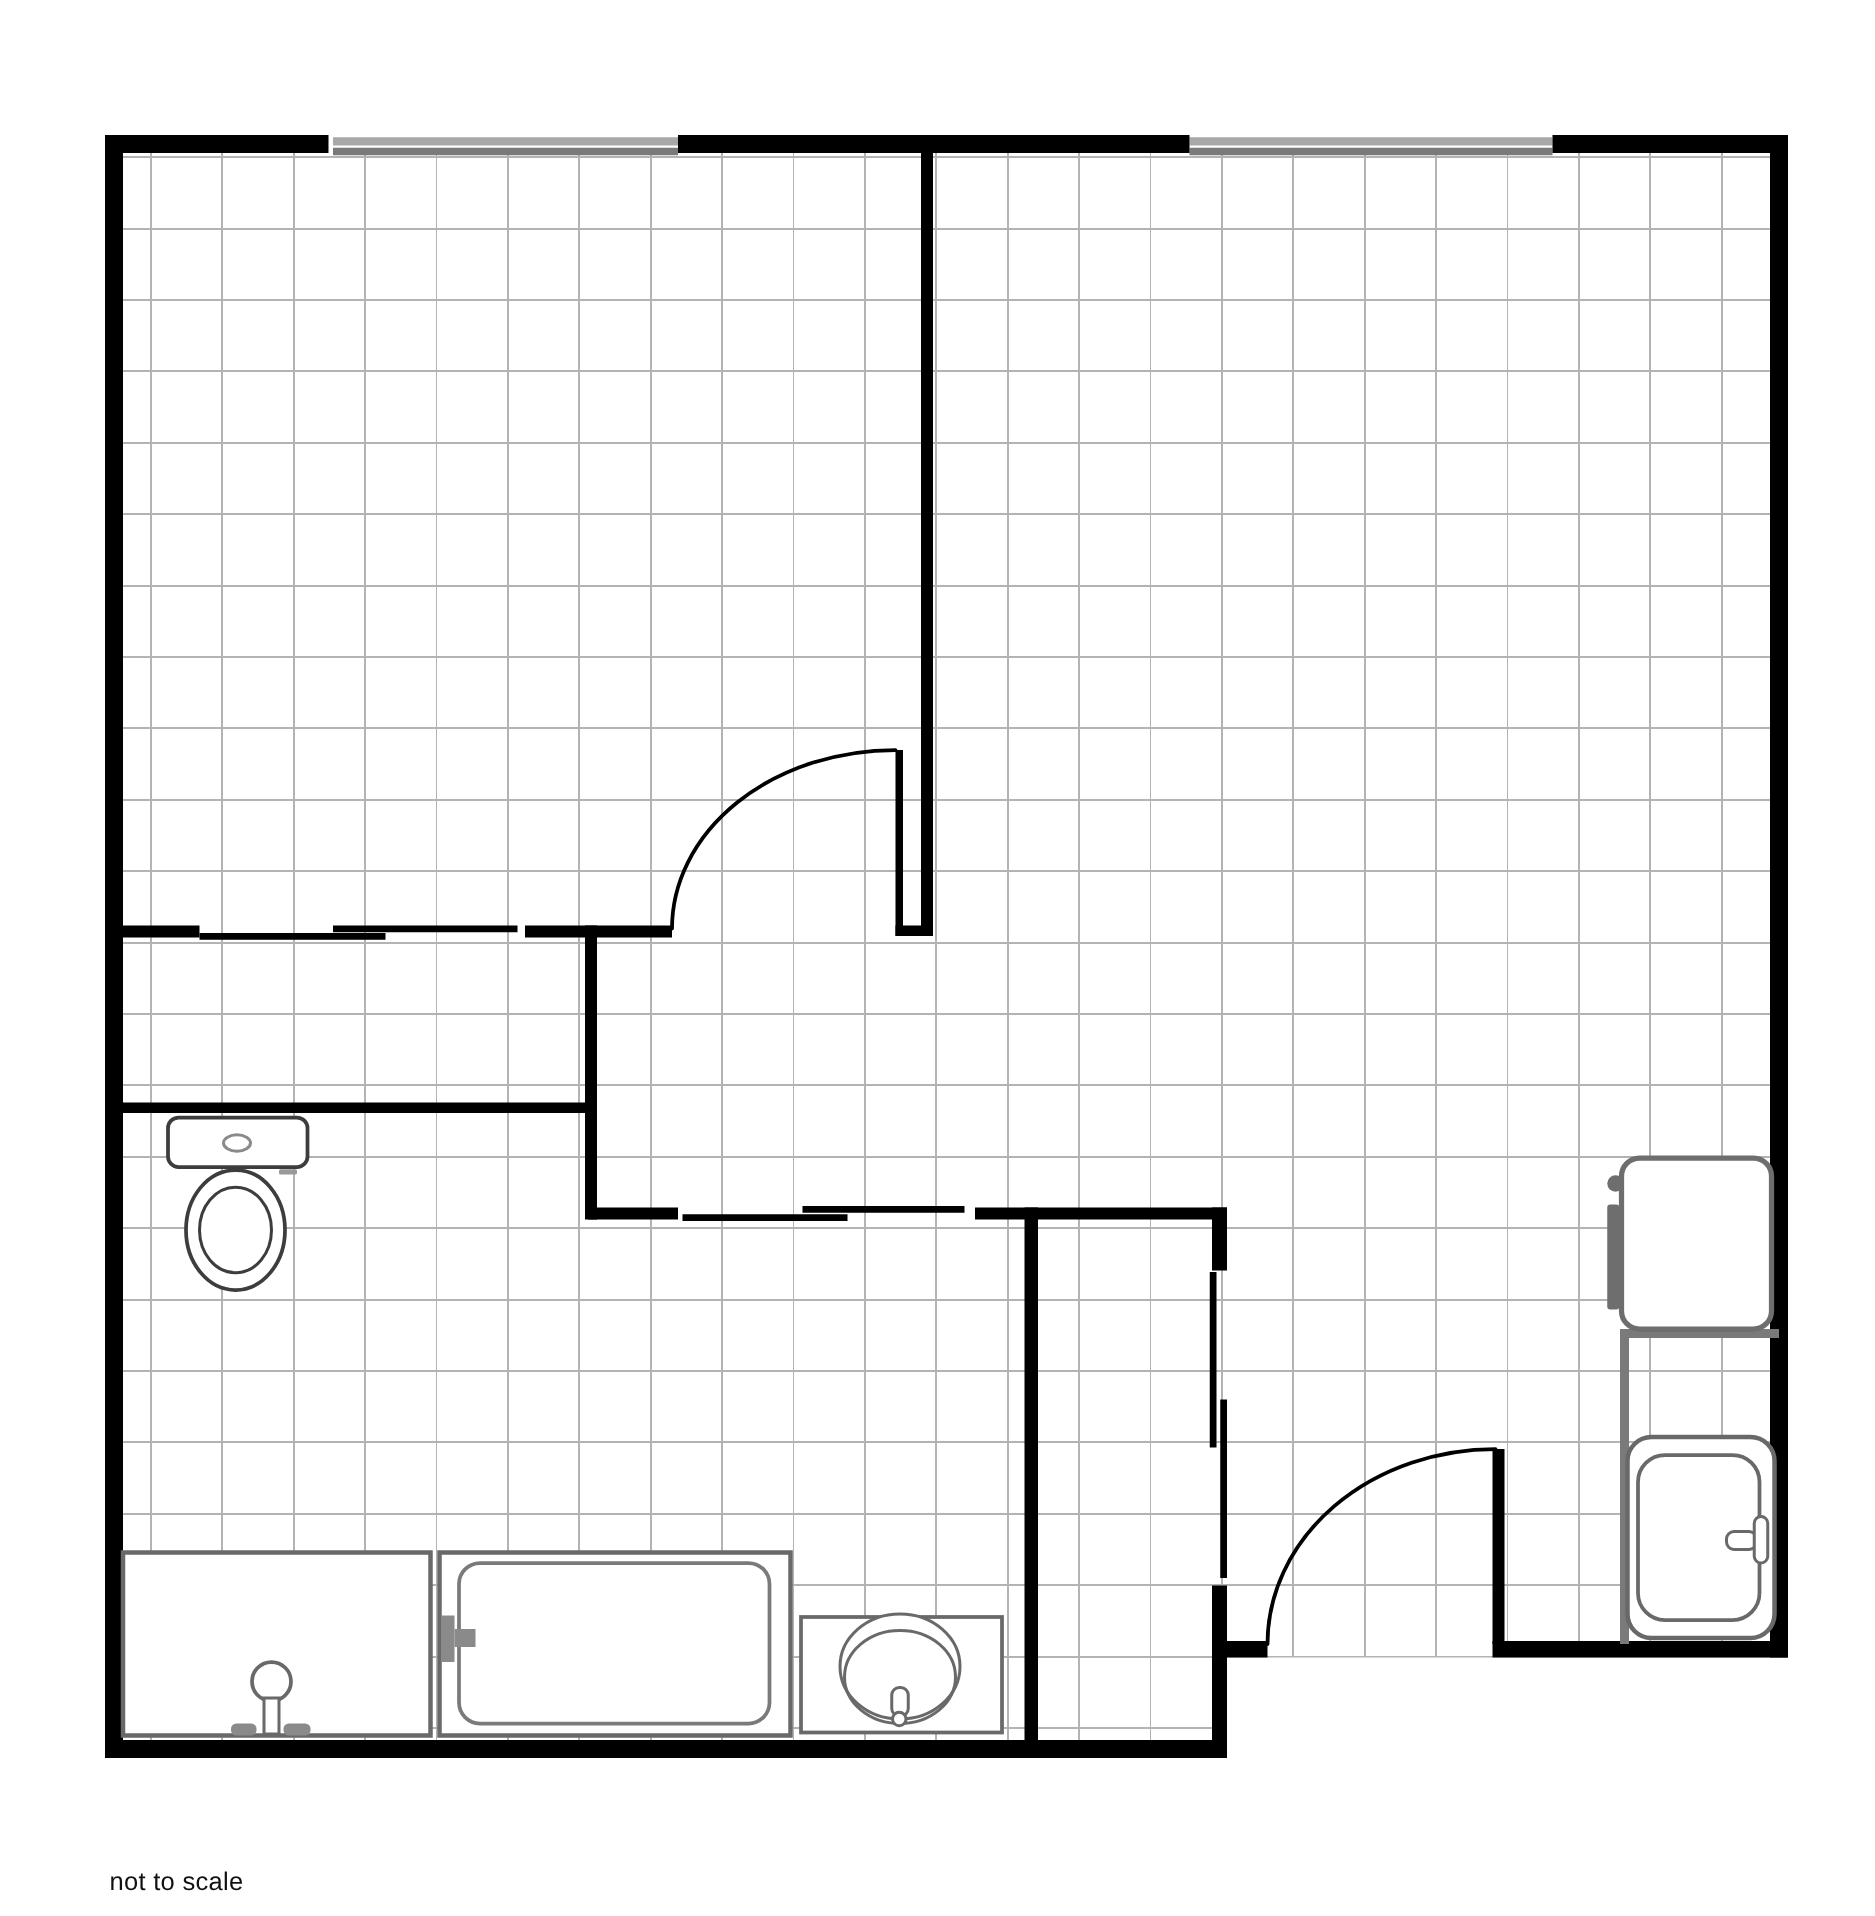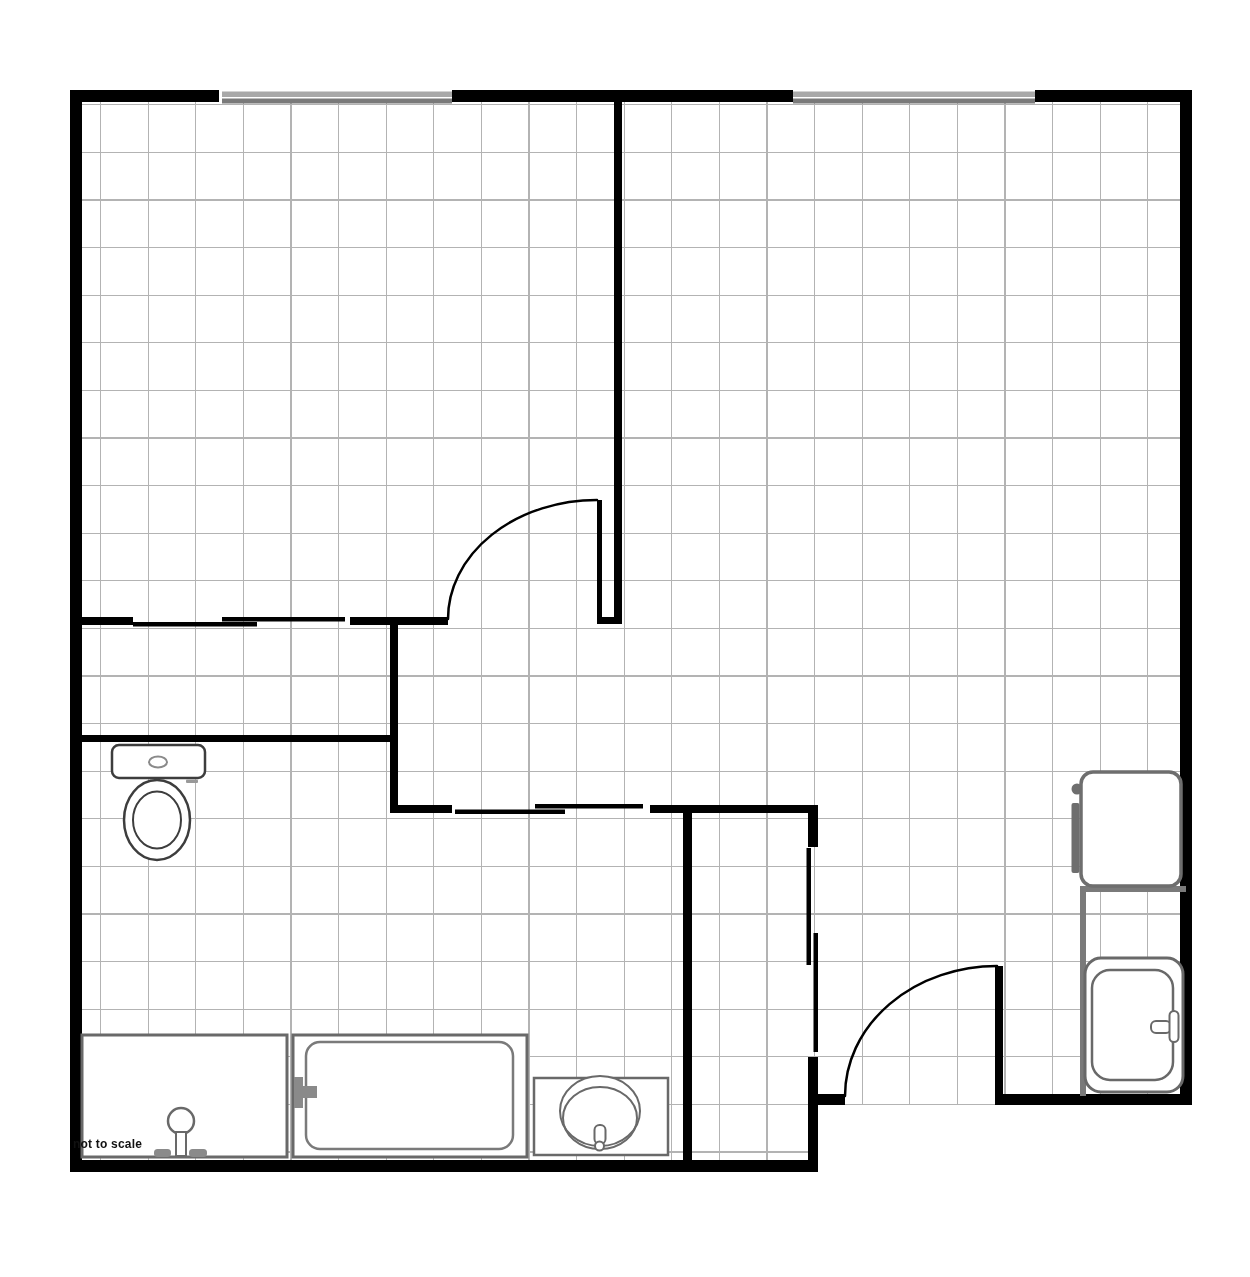--- a/index.html
+++ b/index.html
@@ -16,23 +16,23 @@
     overflow: hidden;
   }
   .plan-svg {
     position: absolute;
     left: 0;
     top: 0;
   }
   .scale-note {
     position: absolute;
     left: 73px;
-    top: 1137px;
-    font-size: 12px;
-    font-weight: 700;
+    top: 1245px;
+    font-size: 17px;
+    font-weight: 400;
     color: #111111;
     letter-spacing: 0.2px;
   }
 </style>
 </head>
 <body>
 
 <div class="canvas">
   <svg class="plan-svg" width="1250" height="1277" viewBox="0 0 1250 1277" xmlns="http://www.w3.org/2000/svg">
       <line x1="100.6" y1="102" x2="100.6" y2="1160" stroke="#b3b3b3" stroke-width="1.25" shape-rendering="crispEdges"></line>

